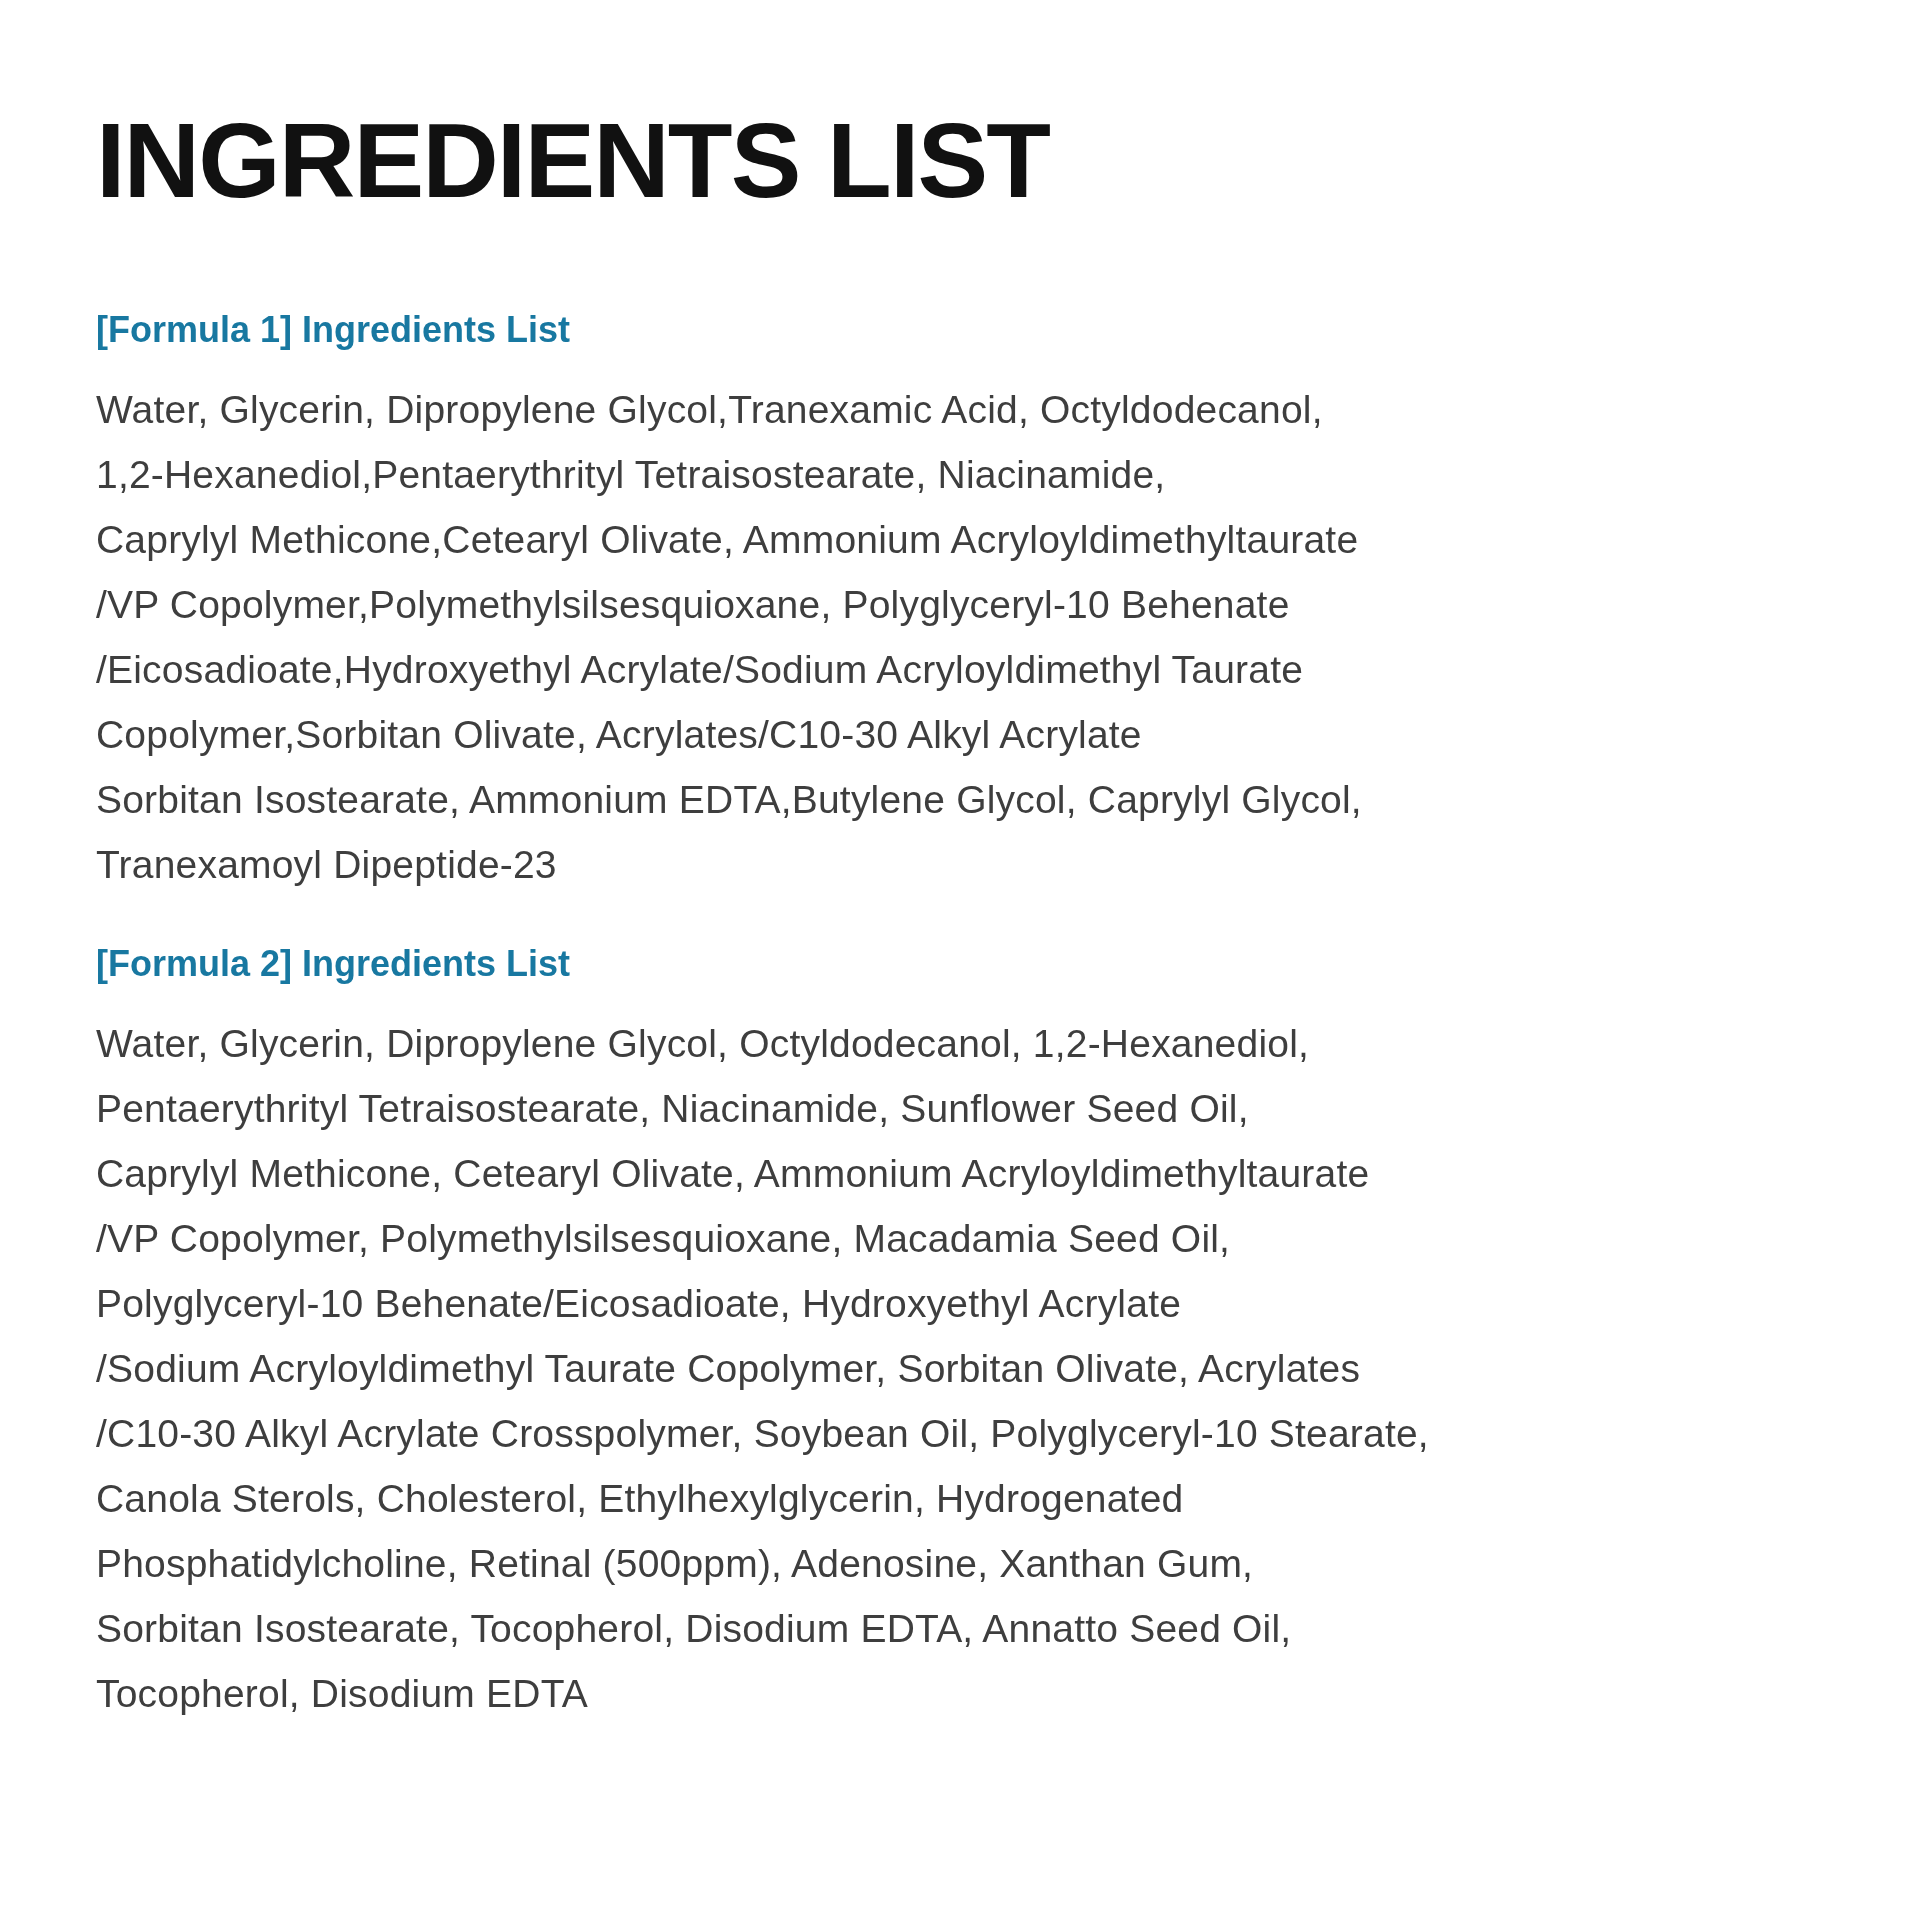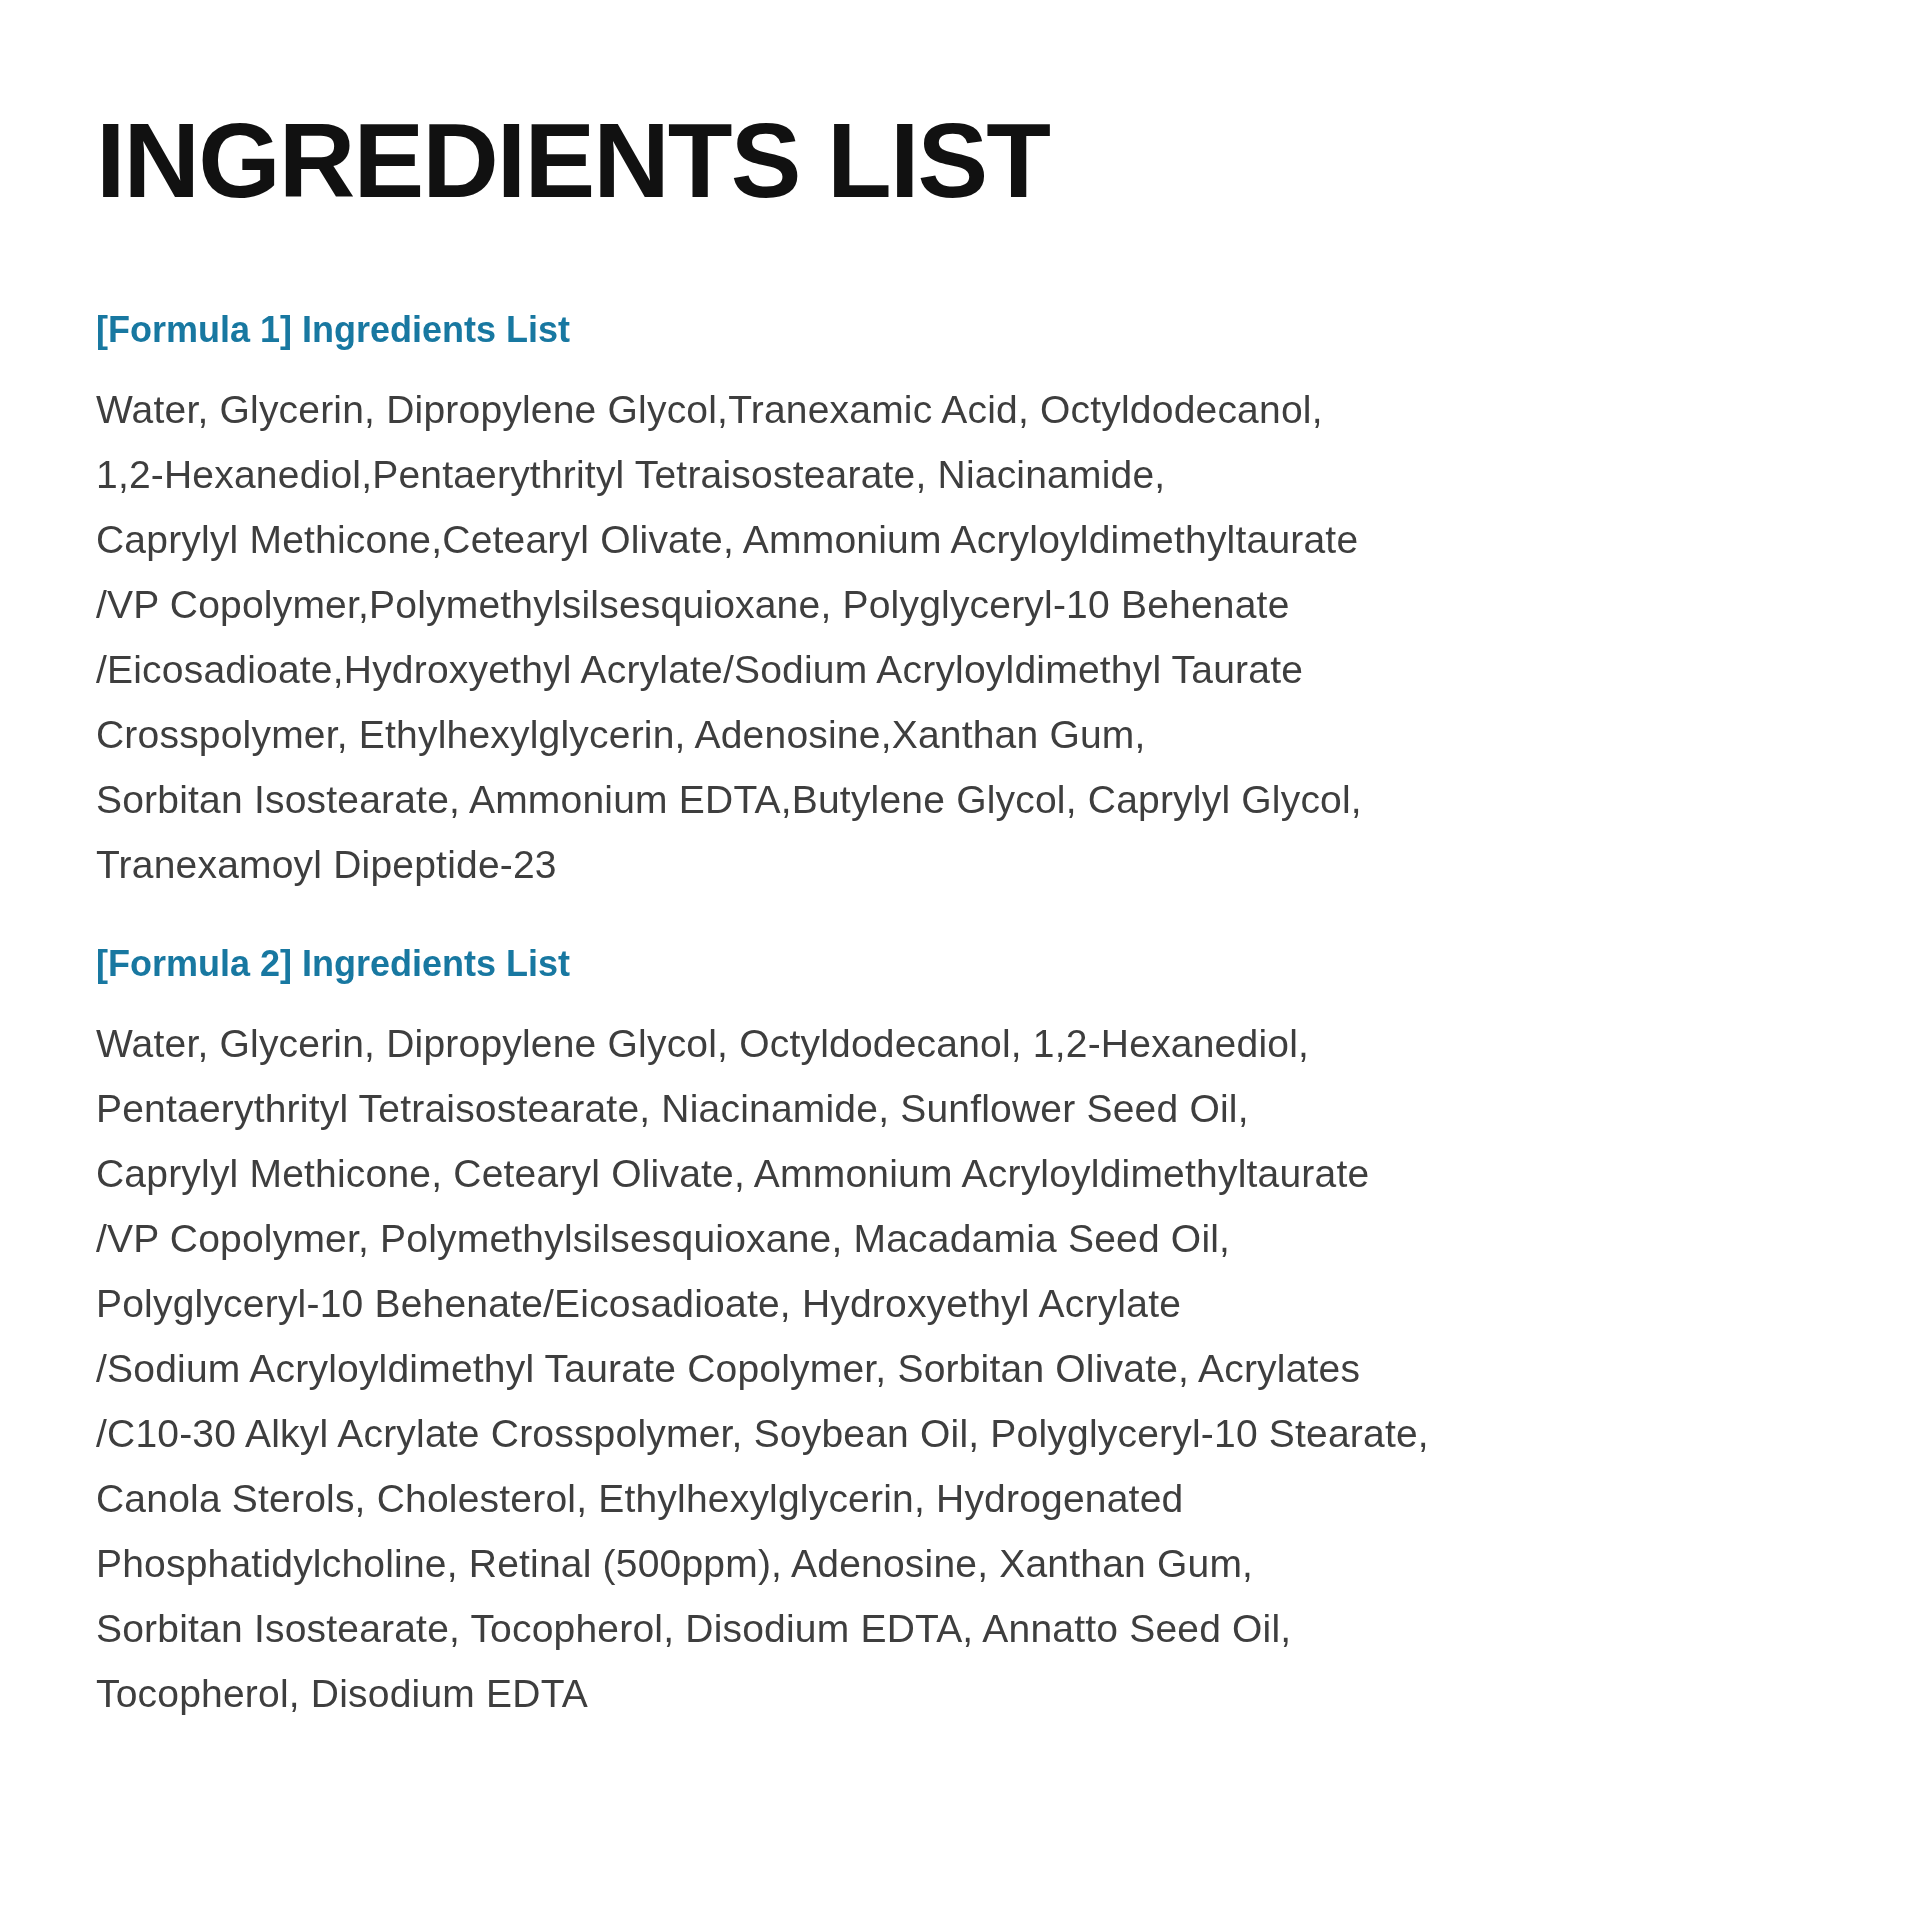--- a/index.html
+++ b/index.html
@@ -58,21 +58,21 @@
   <h1 class="page-title">INGREDIENTS LIST</h1>
 
   <section class="section section-first">
     <h2 class="section-heading">[Formula 1] Ingredients List</h2>
     <div class="ingredients-body">
       <div class="ingredient-line">Water, Glycerin, Dipropylene Glycol,Tranexamic Acid, Octyldodecanol,</div>
       <div class="ingredient-line">1,2-Hexanediol,Pentaerythrityl Tetraisostearate, Niacinamide,</div>
       <div class="ingredient-line">Caprylyl Methicone,Cetearyl Olivate, Ammonium Acryloyldimethyltaurate</div>
       <div class="ingredient-line">/VP Copolymer,Polymethylsilsesquioxane, Polyglyceryl-10 Behenate</div>
       <div class="ingredient-line">/Eicosadioate,Hydroxyethyl Acrylate/Sodium Acryloyldimethyl Taurate</div>
-      <div class="ingredient-line">Crosspolymer, Ethylhexylglycerin, Adenosine,Xanthan Gum,</div>
+      <div class="ingredient-line">Copolymer,Sorbitan Olivate, Acrylates/C10-30 Alkyl Acrylate</div>
       <div class="ingredient-line">Sorbitan Isostearate, Ammonium EDTA,Butylene Glycol, Caprylyl Glycol,</div>
       <div class="ingredient-line">Tranexamoyl Dipeptide-23</div>
     </div>
   </section>
 
   <section class="section">
     <h2 class="section-heading">[Formula 2] Ingredients List</h2>
     <div class="ingredients-body">
       <div class="ingredient-line">Water, Glycerin, Dipropylene Glycol, Octyldodecanol, 1,2-Hexanediol,</div>
       <div class="ingredient-line">Pentaerythrityl Tetraisostearate, Niacinamide, Sunflower Seed Oil,</div>

